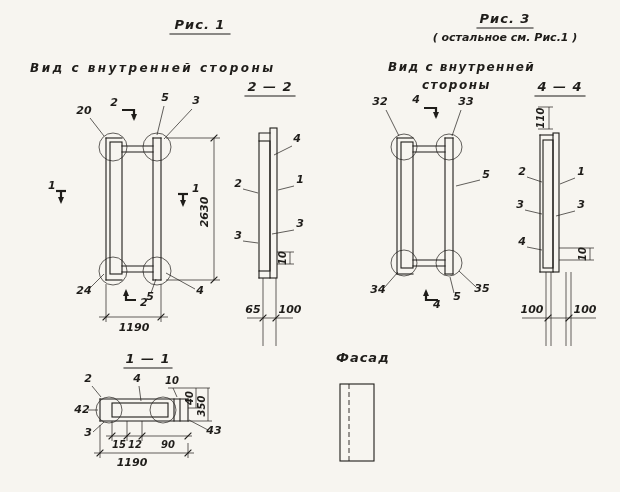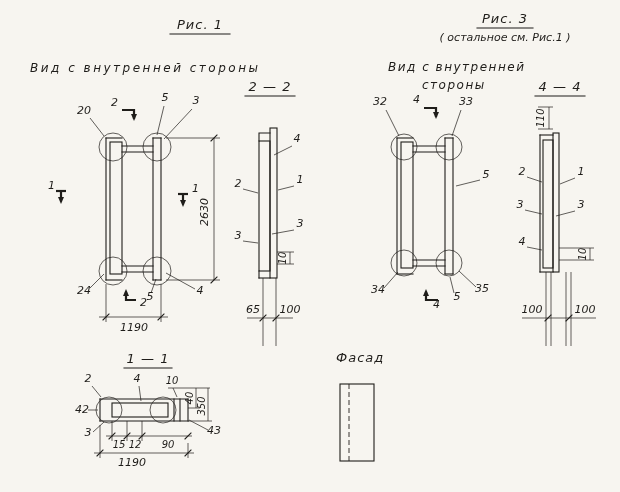--- a/index.html
+++ b/index.html
@@ -1,17 +1,17 @@
 <!DOCTYPE html>
 <html style="--ink: #1f1d1a; --paper: #f7f5f0;"><head>
 <meta charset="utf-8">
 <style>
   :root { --ink:#1f1d1a; --paper:#f7f5f0; }
   html,body{margin:0;padding:0;background:var(--paper);}
-  .sheet{width:620px;height:492px;background:var(--paper);overflow:hidden;}
+  .sheet{width:620px;height:492px;background:var(--paper);overflow:hidden;font-weight:bold;}
   svg{display:block;}
   .ln{stroke:var(--ink);stroke-width:1.1;fill:none;stroke-linecap:square;}
   .thin{stroke:var(--ink);stroke-width:0.7;fill:none;}
   .thk{stroke:var(--ink);stroke-width:2.2;fill:none;}
   .dash{stroke:var(--ink);stroke-width:0.9;stroke-dasharray:5 3;fill:none;}
   .arr{fill:var(--ink);stroke:none;}
   text{font-family:"DejaVu Sans",sans-serif;font-style:italic;fill:var(--ink);}
   .lbl{font-size:11px;}
   .sml{font-size:10px;}
   .ttl{font-size:13px;letter-spacing:1px;}

